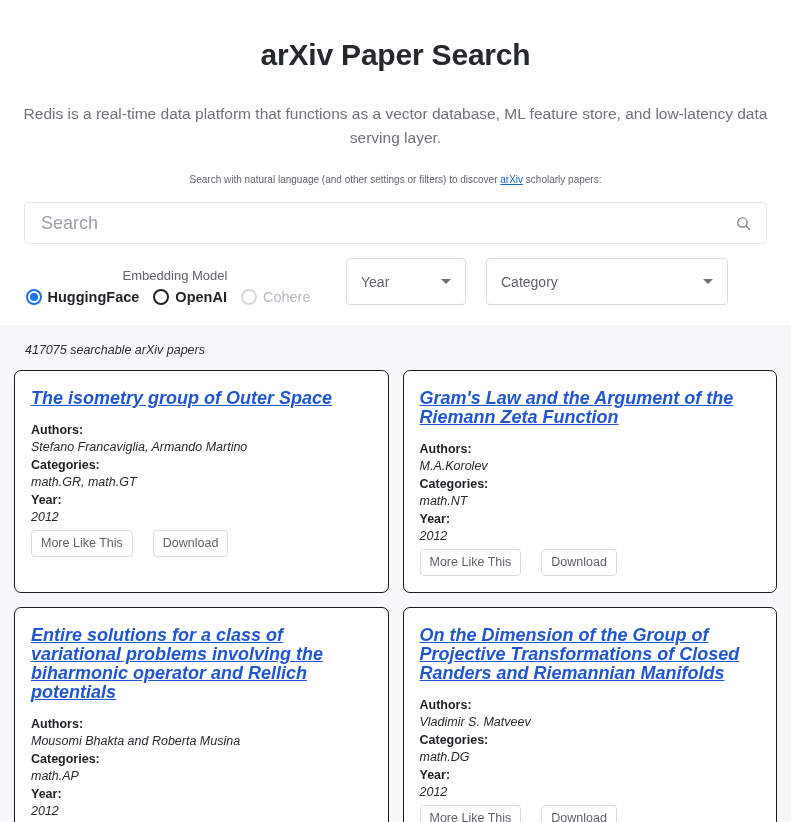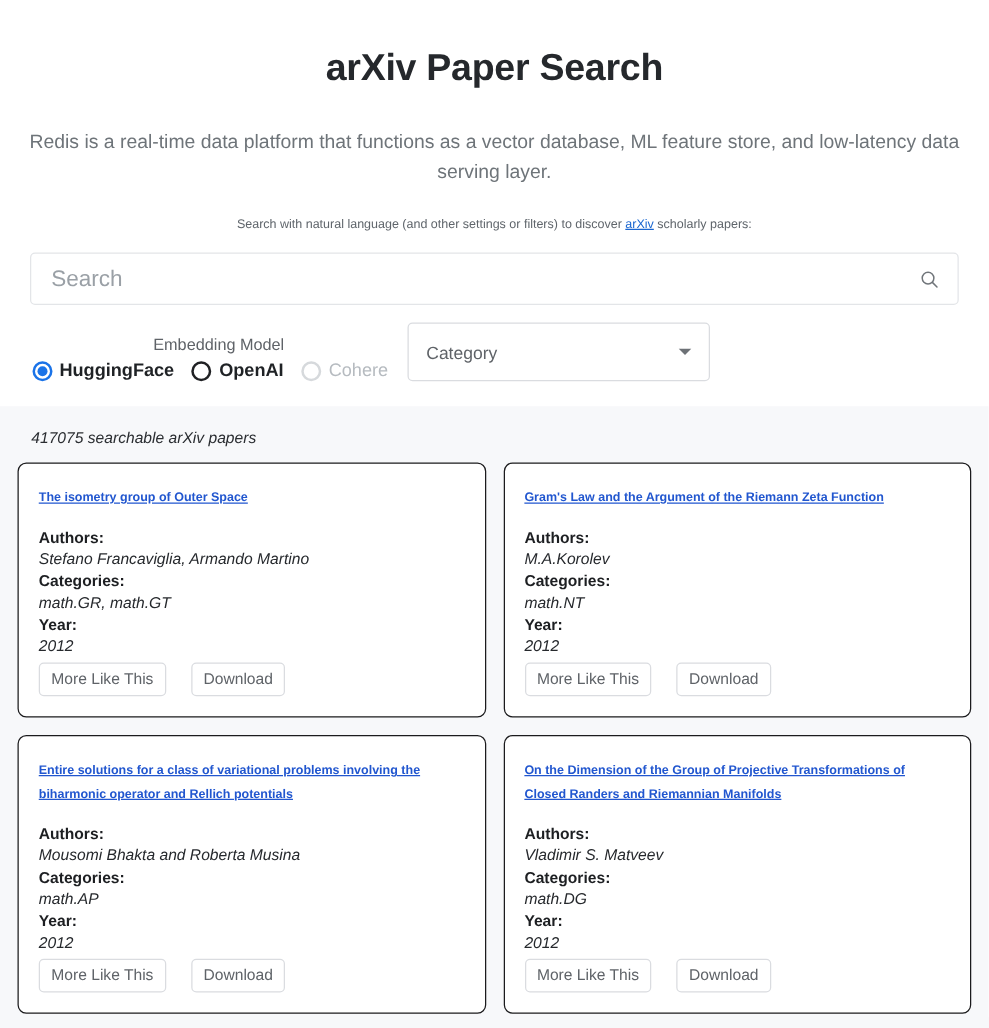--- a/index.html
+++ b/index.html
@@ -77,20 +77,21 @@
     width: 26px; height: 26px;
     display: flex; align-items: center; justify-content: center;
     background: transparent; border: 0; cursor: pointer; padding: 0;
   }
 
   
   .filters {
     display: flex;
     align-items: flex-end;
     padding: 14px 14px 20px;
+    gap: 20px;
   }
   .embed-group { width: 302px; }
   .embed-label {
     text-align: center;
     font-size: 13px;
     color: #5f6368;
     padding-bottom: 6px;
   }
   .radio-row {
     display: flex;
@@ -173,26 +174,27 @@
     gap: 14px 14px;
   }
   .card {
     background: #ffffff;
     border: 1.5px solid #1b1b1d;
     border-radius: 7px;
     padding: 18px 16px 16px;
   }
   .card-title {
     display: block;
-    font-size: 10px;
+    font-size: 18px;
     font-weight: 700;
     line-height: 19px;
     color: #2156cf;
     text-decoration: underline;
     margin-bottom: 14px;
+    font-style: italic;
   }
   .field-label {
     font-size: 12.5px;
     font-weight: 700;
     color: #1d1f22;
     line-height: 17px;
   }
   .field-value {
     font-size: 12.5px;
     font-style: italic;
@@ -252,20 +254,24 @@
           <span class="radio-dot"></span>
           <span class="radio-text">OpenAI</span>
         </label>
         <label class="radio-item disabled">
           <span class="radio-dot dim"></span>
           <span class="radio-text">Cohere</span>
         </label>
       </div>
     </div>
 
+    <div class="select-box select-year">
+      <span class="select-label">Year</span>
+      <span class="caret"></span>
+    </div>
 
     <div class="select-box select-category">
       <span class="select-label">Category</span>
       <span class="caret"></span>
     </div>
   </div>
 </div>
 
 <div class="results">
   <div class="count-line">417075 searchable arXiv papers</div>

